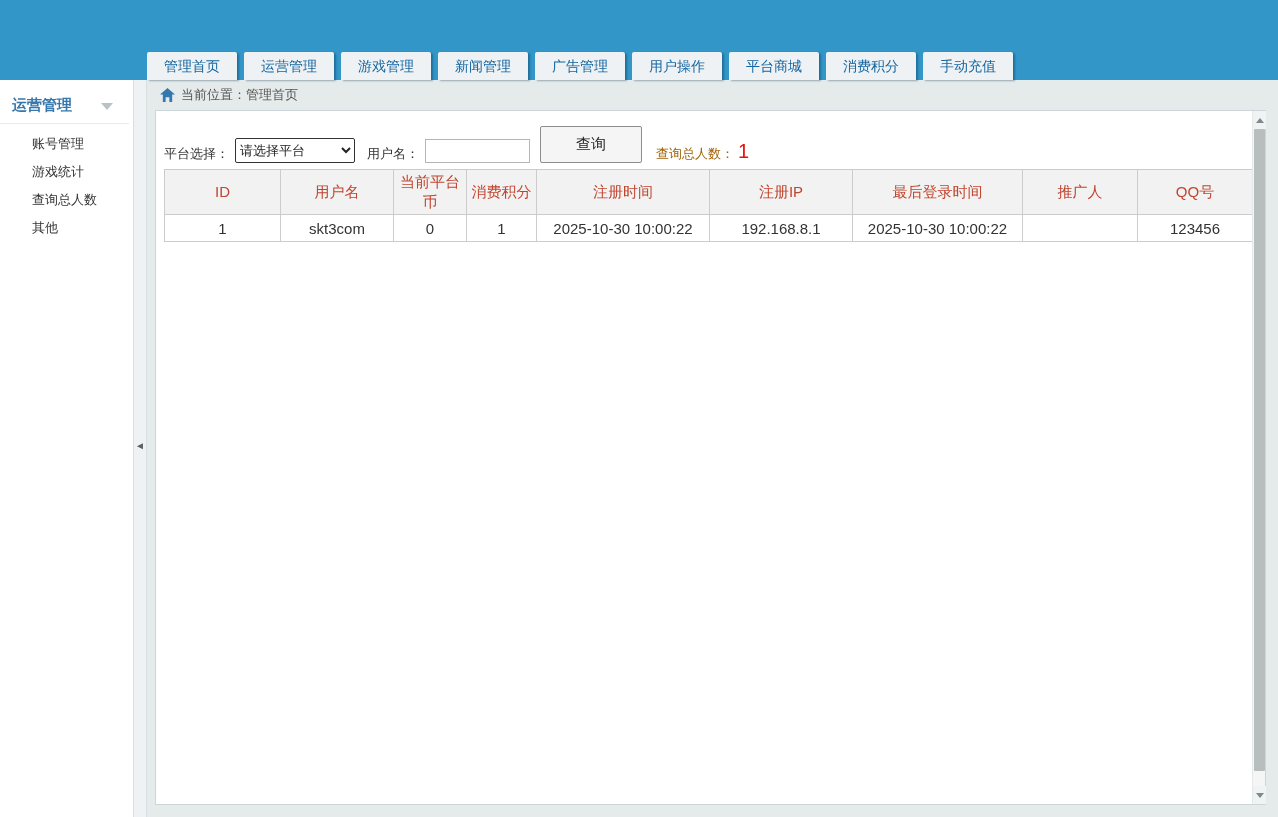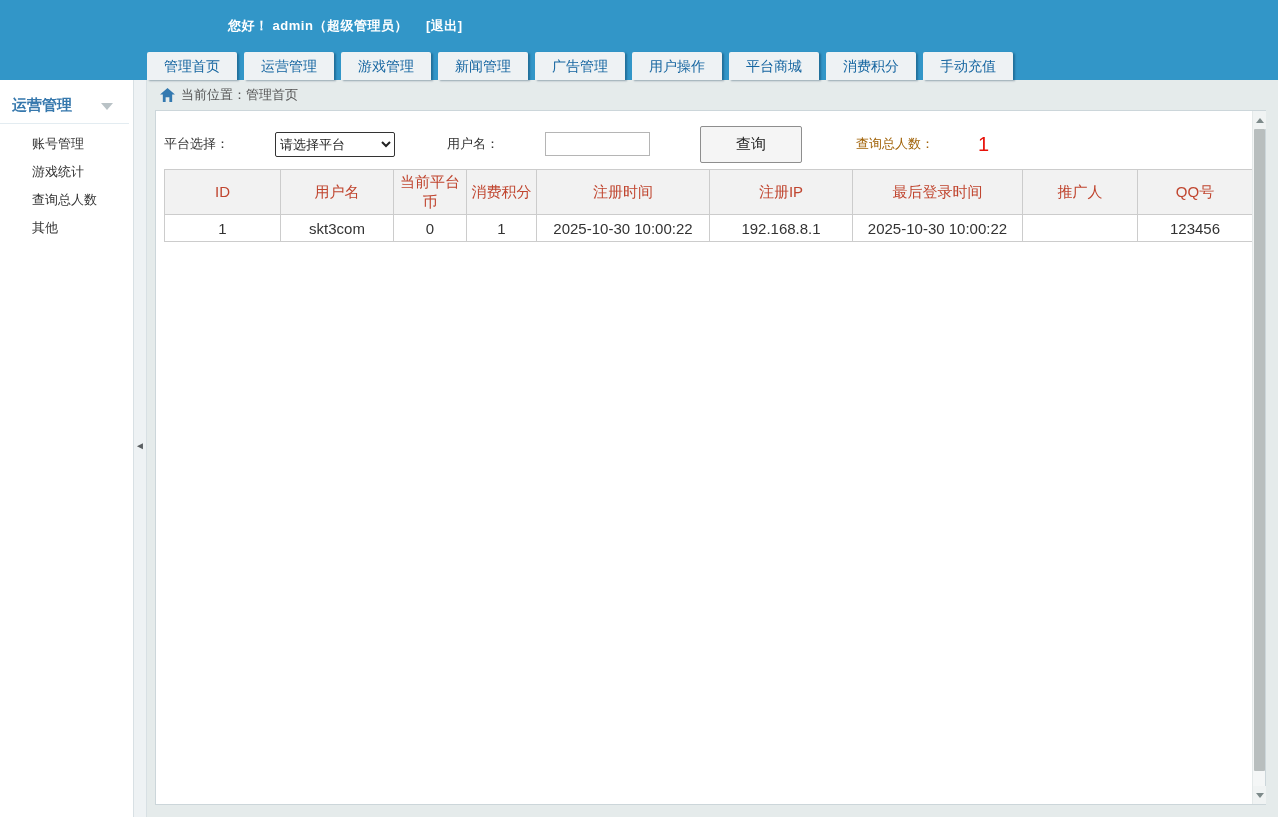--- a/index.html
+++ b/index.html
@@ -49,21 +49,21 @@
   .main { flex:1; height:100%;padding-left:8px; }
   
   .breadcrumb { height:30px; display:flex; align-items:center; padding-left:5px; color:#555; }
   .home-ico { display:inline-block; margin-right:6px; line-height:0; }
   
   .panel {
     position:relative; margin-right:12px; height:695px;
     background:#ffffff; border:1px solid #ccd6da;
   }
   
-  .filter-row { display:flex; align-items:center; padding:14px 0 0 8px; height:52px;gap:40px; }
+  .filter-row { display:flex; align-items:flex-end; padding:14px 0 0 8px; height:52px; }
   .filter-row label { font-size:13px; color:#333; }
   .platform-select {
     width:120px; height:25px; margin-left:6px; font-size:13px;
     border:1px solid #333; border-radius:2px; background:#fff; color:#222;
   }
   .username-label { margin-left:12px; }
   .username-input {
     width:105px; height:24px; margin-left:6px; border:1px solid #b5b5b5;
     background:#fff; font-size:13px; padding:0 4px;
   }
@@ -103,24 +103,20 @@
   .vs-down .vs-arrow { border-top:5px solid #7d8a8a; }
   .vs-thumb {
     position:absolute; top:18px; left:1px; width:11px; height:642px;
     background:#b8bebe; border-radius:1px; cursor:pointer;
   }
 </style>
 </head>
 <body>
 
 <div class="topbar">
-  <div class="userinfo">
-    <span>您好！ admin（超级管理员）</span>
-    <a>[退出]</a>
-  </div>
   <div class="tabs" id="tabs">
       <div class="tab">管理首页</div>
       <div class="tab">运营管理</div>
       <div class="tab">游戏管理</div>
       <div class="tab">新闻管理</div>
       <div class="tab">广告管理</div>
       <div class="tab">用户操作</div>
       <div class="tab">平台商城</div>
       <div class="tab">消费积分</div>
       <div class="tab">手动充值</div>

